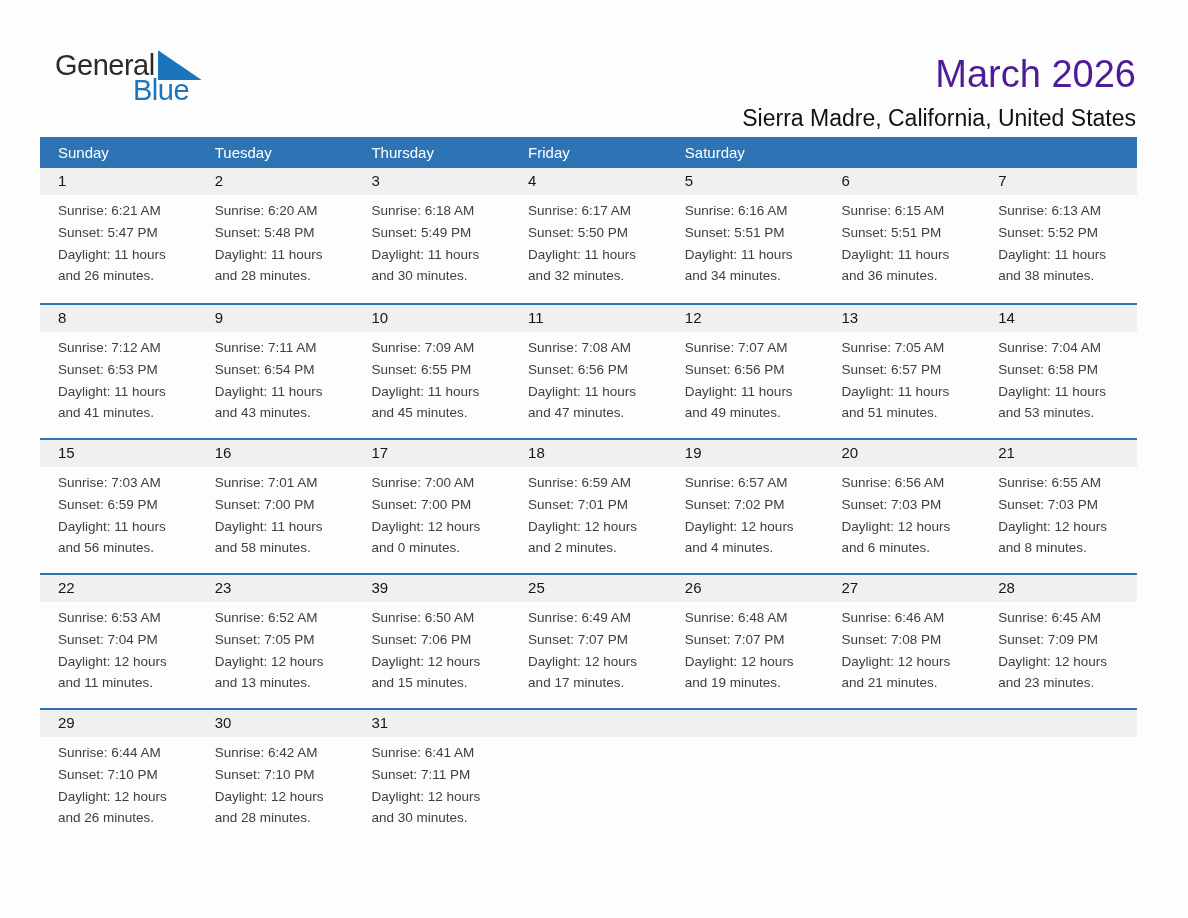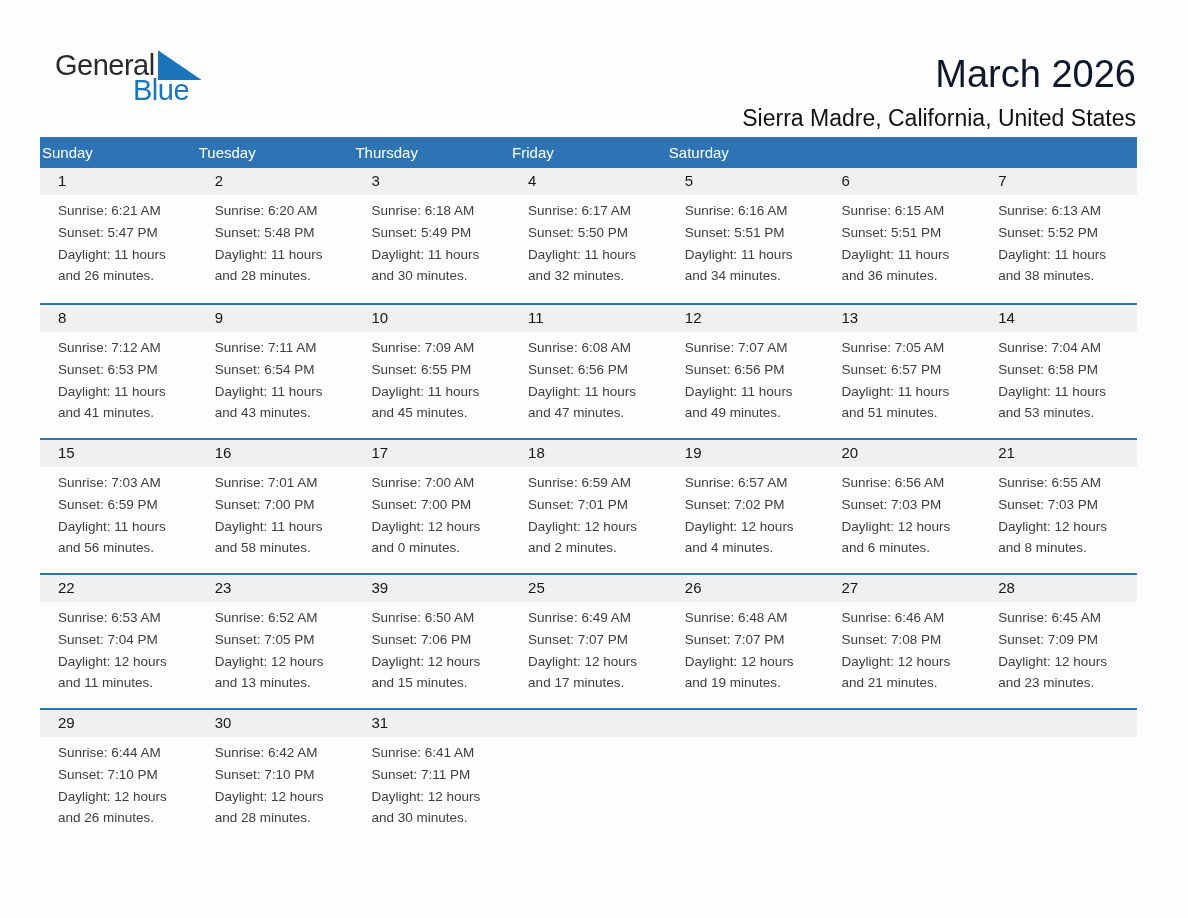--- a/index.html
+++ b/index.html
@@ -25,28 +25,28 @@
   .logo-row{display:flex;align-items:flex-end;}
   .logo-general{font-size:29px;font-weight:500;color:var(--logo-dark);letter-spacing:-0.5px;}
   .logo-triangle{
     width:44px;height:30px;margin-left:3px;background:var(--logo-blue);
     clip-path:polygon(0 0,100% 100%,0 100%);
   }
   .logo-blue{font-size:29px;font-weight:500;color:var(--logo-blue);letter-spacing:-0.5px;
     margin:-4px 0 0 78px;}
   
   .titles{text-align:right;margin-top:4px;}
-  .page-title{font-size:38px;font-weight:400;color:#0f172a;line-height:1.1;}
+  .page-title{font-size:38px;font-weight:400;color:#4c1d95;line-height:1.1;}
   .page-subtitle{font-size:23px;font-weight:400;color:#111;margin-top:9px;}
   
   .calendar{margin:0 51px 0 40px;width:1097px;}
   .weekday-row{display:flex;background:var(--accent);}
   .weekday-cell{
     flex:0 0 14.2857%;height:31px;line-height:31px;
-    color:var(--header-text);font-size:15px;padding-left:2px;
+    color:var(--header-text);font-size:15px;padding-left:18px;
     overflow:hidden;white-space:nowrap;
   }
   .week-row{display:flex;border-top:2px solid var(--accent);height:135px;}
   .week-row:first-of-type{border-top:none;}
   .day-cell{flex:0 0 14.2857%;overflow:hidden;}
   .date-band{
     height:27px;background:var(--date-band);
     font-size:15px;color:#161616;padding:4px 0 0 18px;
   }
   .cell-body{padding:5px 8px 0 18px;font-size:13.5px;line-height:21.8px;color:#404040;}
@@ -166,21 +166,21 @@
     <div class="cell-body">
       <div>Sunrise: 7:09 AM</div>
       <div>Sunset: 6:55 PM</div>
       <div>Daylight: 11 hours</div>
       <div>and 45 minutes.</div>
     </div>
   </div>
         <div class="day-cell">
     <div class="date-band">11</div>
     <div class="cell-body">
-      <div>Sunrise: 6:08 AM</div>
+      <div>Sunrise: 7:08 AM</div>
       <div>Sunset: 6:56 PM</div>
       <div>Daylight: 11 hours</div>
       <div>and 47 minutes.</div>
     </div>
   </div>
         <div class="day-cell">
     <div class="date-band">12</div>
     <div class="cell-body">
       <div>Sunrise: 7:07 AM</div>
       <div>Sunset: 6:56 PM</div>

